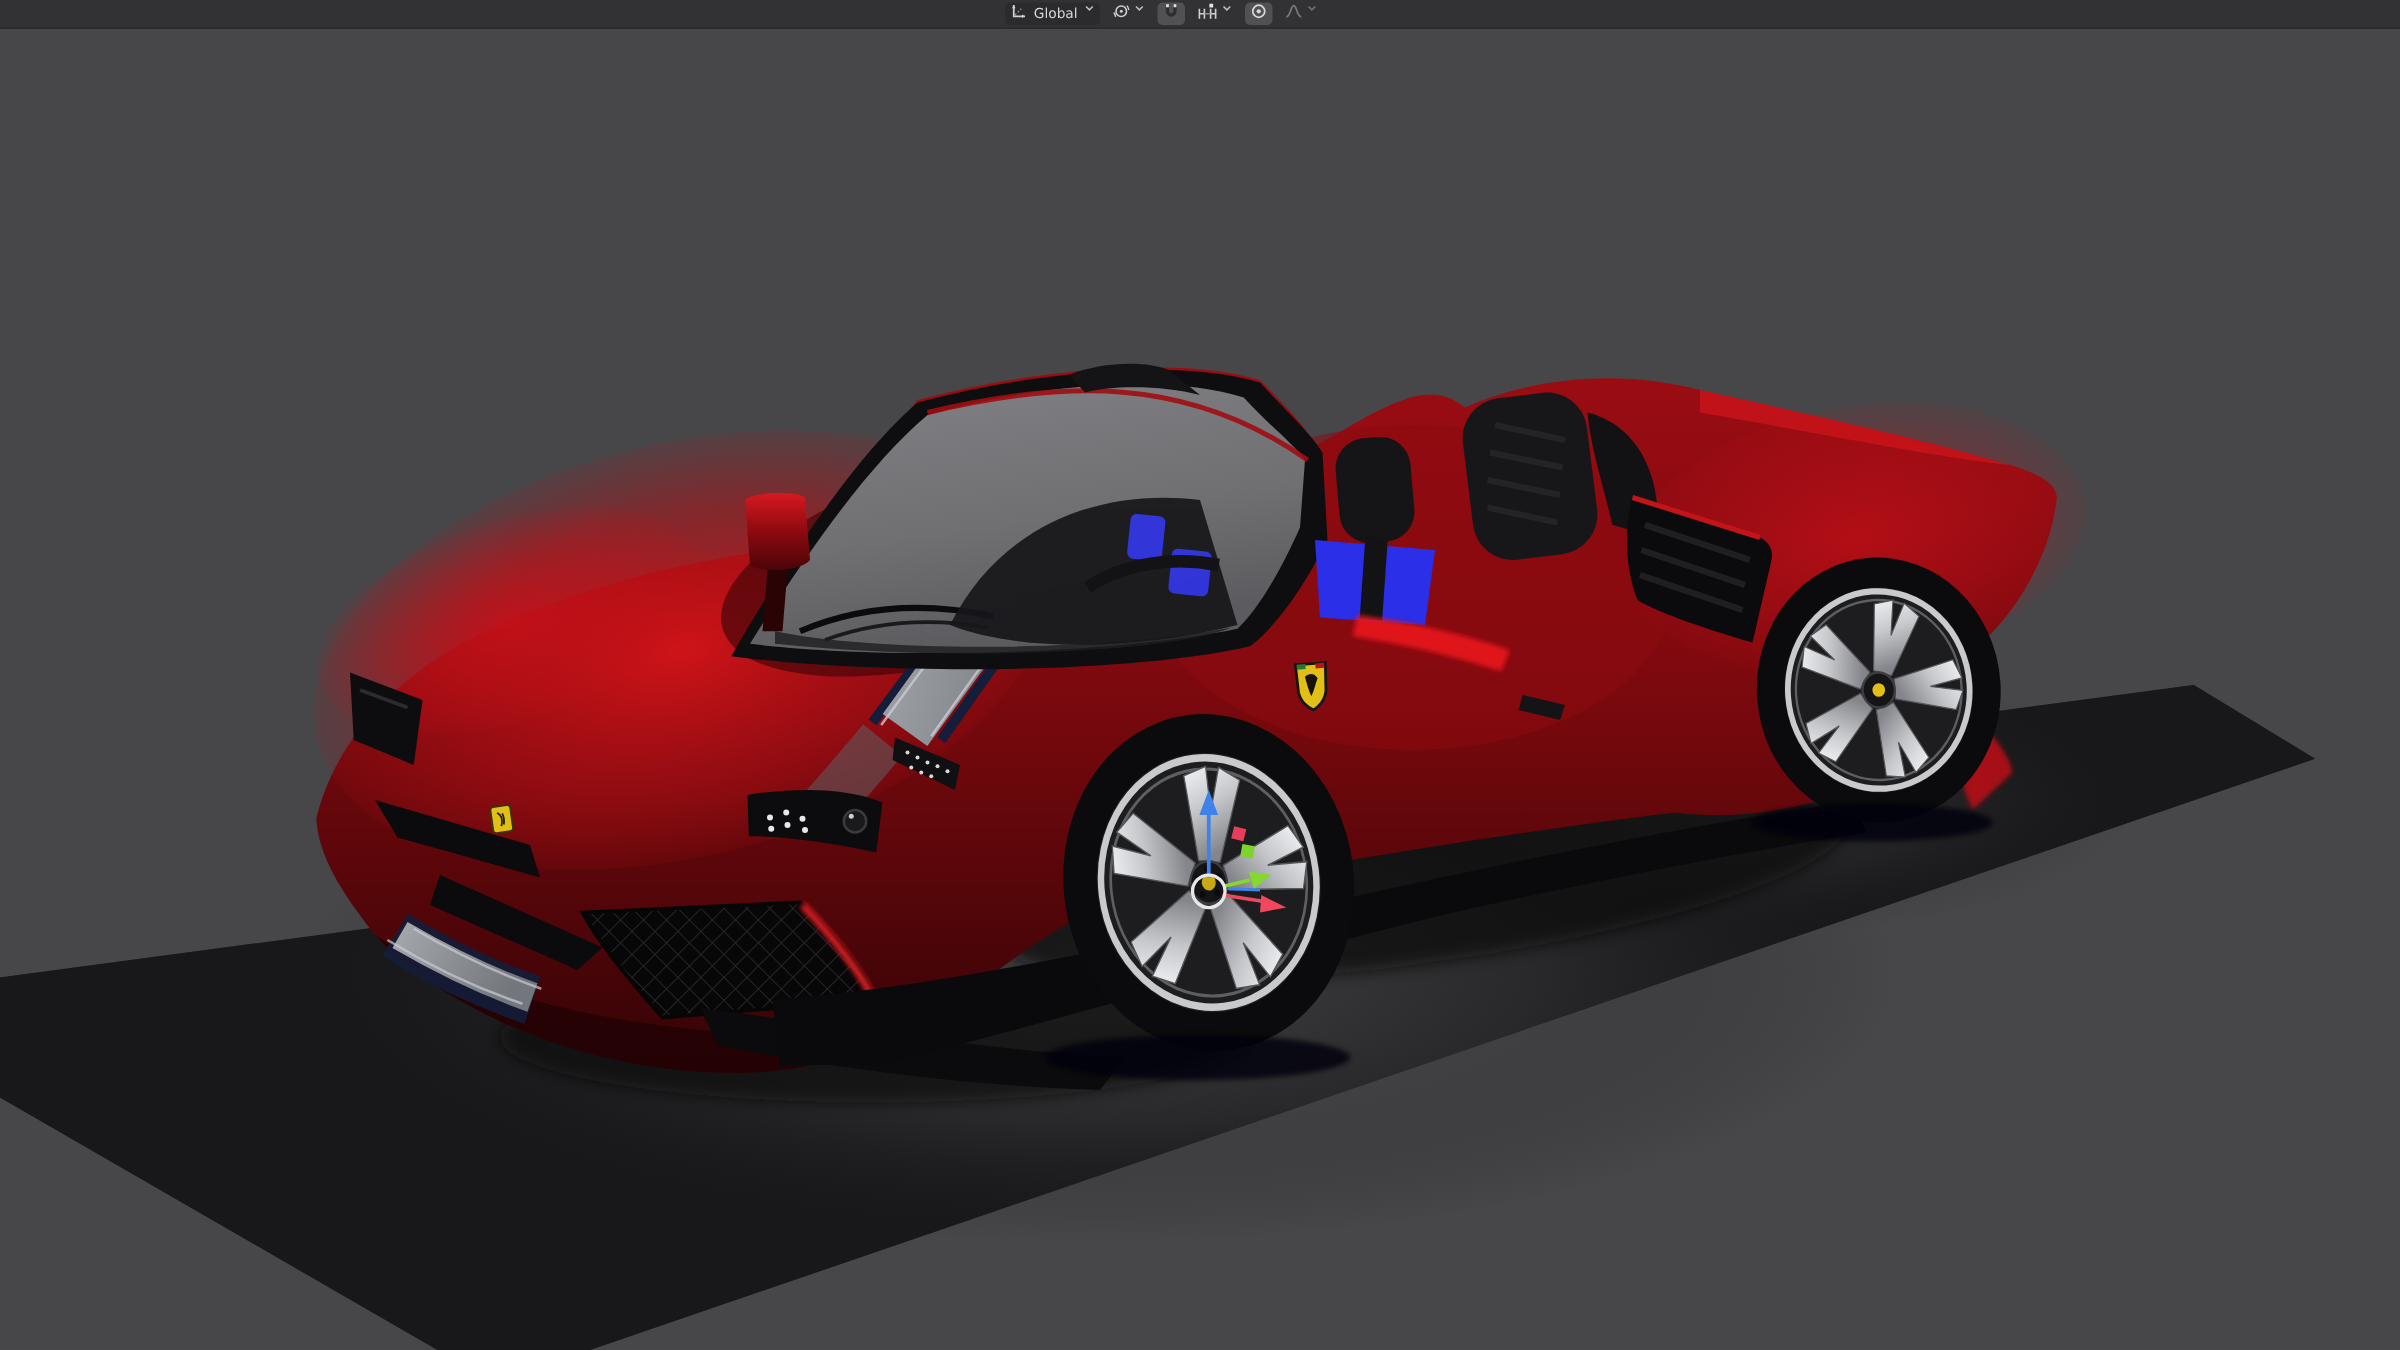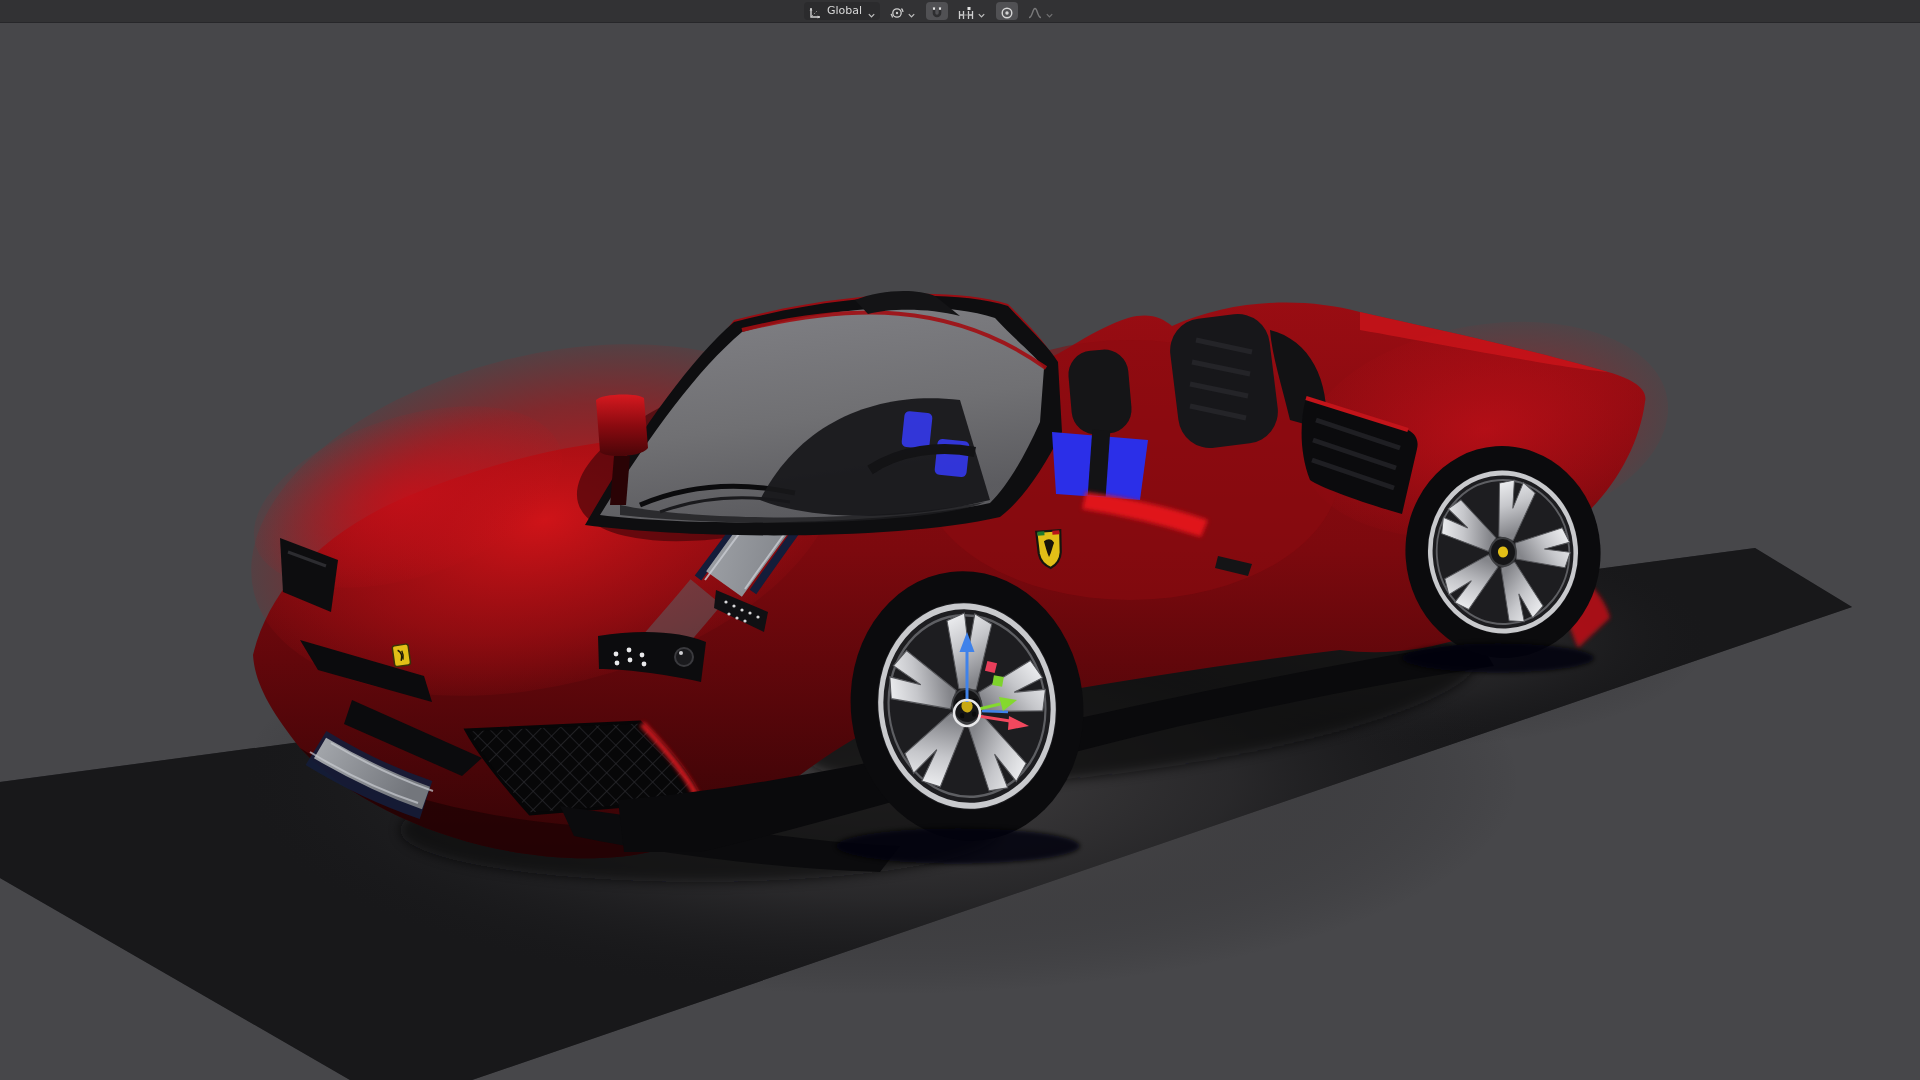--- a/index.html
+++ b/index.html
@@ -1,21 +1,21 @@
 <!DOCTYPE html>
 <html><head>
 <meta charset="utf-8">
 <style>
   html,body{margin:0;padding:0;background:#47474a;width:1920px;height:1080px;overflow:hidden;
     font-family:"DejaVu Sans",sans-serif;}
   .stage{position:relative;width:1920px;height:1080px;background:#47474a;}
   .vp-header{position:absolute;top:0;left:0;width:1920px;height:22px;background:#323234;
     border-bottom:1px solid #27272a;z-index:10;}
   .hdr-cluster{position:absolute;left:804px;top:1px;height:20px;display:flex;align-items:center;gap:6px;}
-  .widget{display:flex;align-items:flex-end;gap:3px;height:18px;padding:0 4px;border-radius:4px;cursor:pointer;}
+  .widget{display:flex;align-items:flex-start;gap:3px;height:18px;padding:0 4px;border-radius:4px;cursor:pointer;}
   .widget.darkbg{background:#2b2b2d;}
   .widget.litbg{background:#515154;}
   .widget.dim{opacity:.45;}
   .hdr-label{font-size:11px;color:#d8d8d8;line-height:18px;padding:0 2px;}
   .icon{display:block;}
   .viewport{position:absolute;top:22px;left:0;width:1920px;height:1058px;}
 </style>
 </head>
 <body>
 

